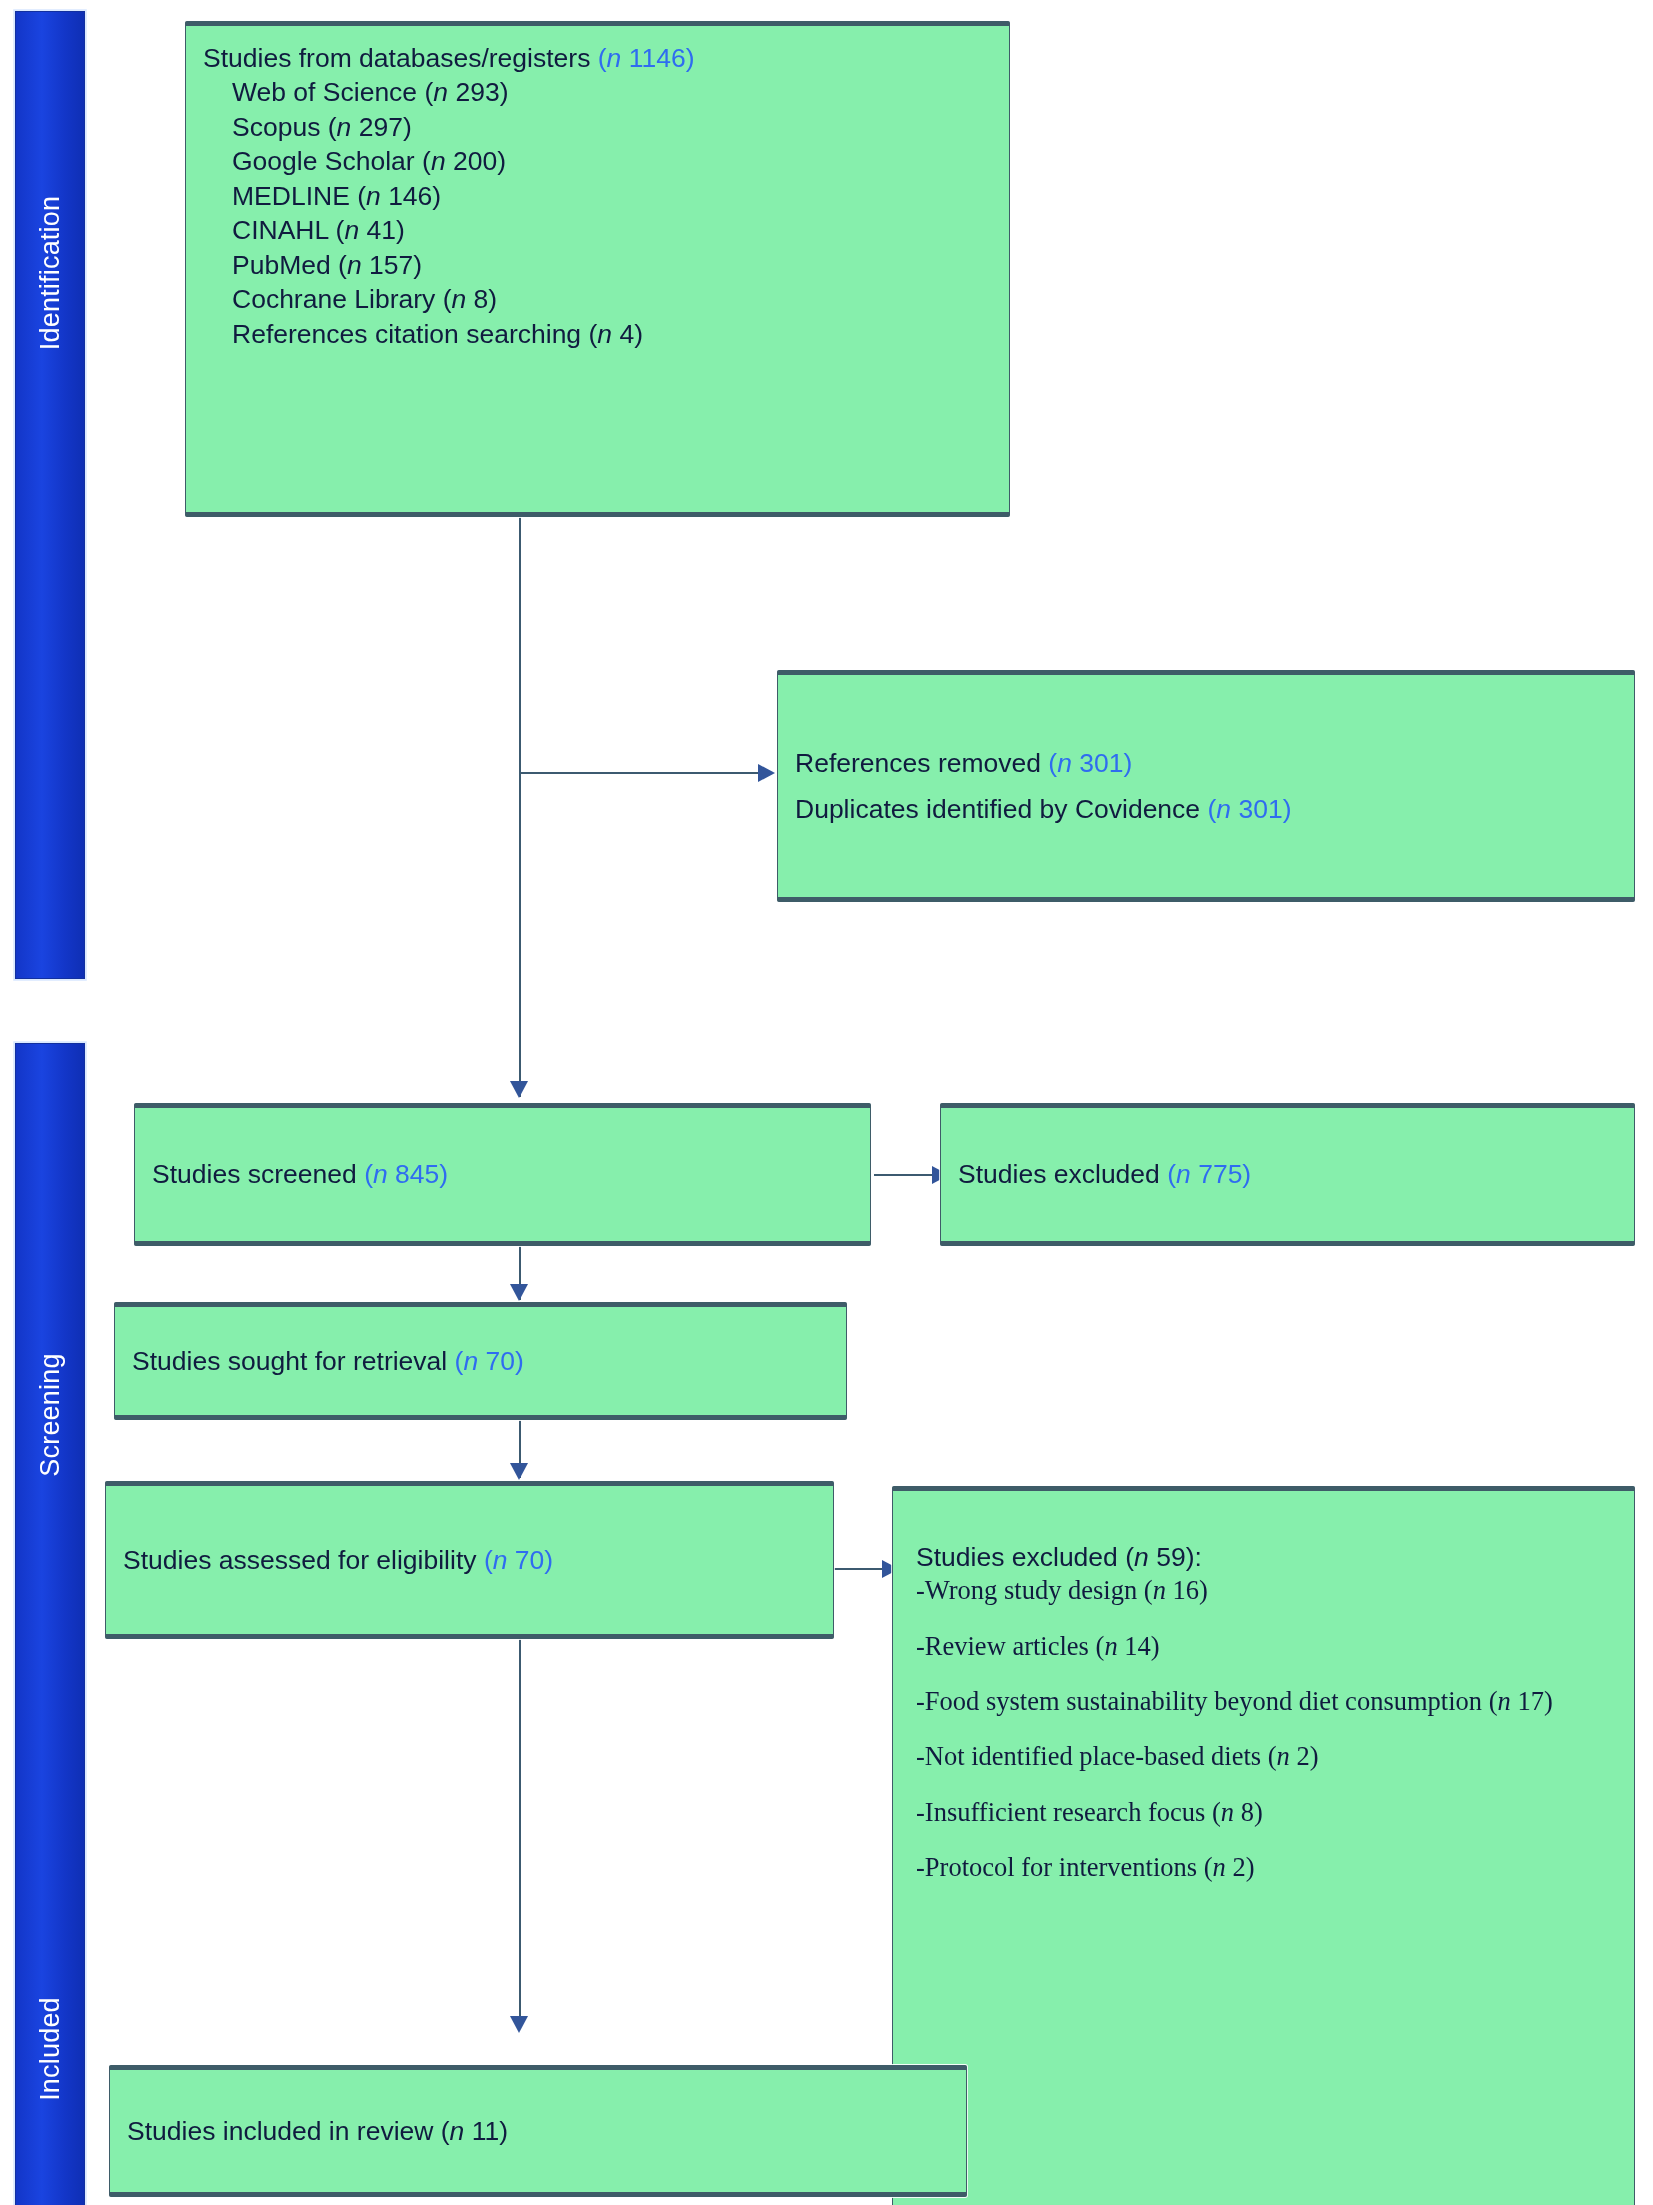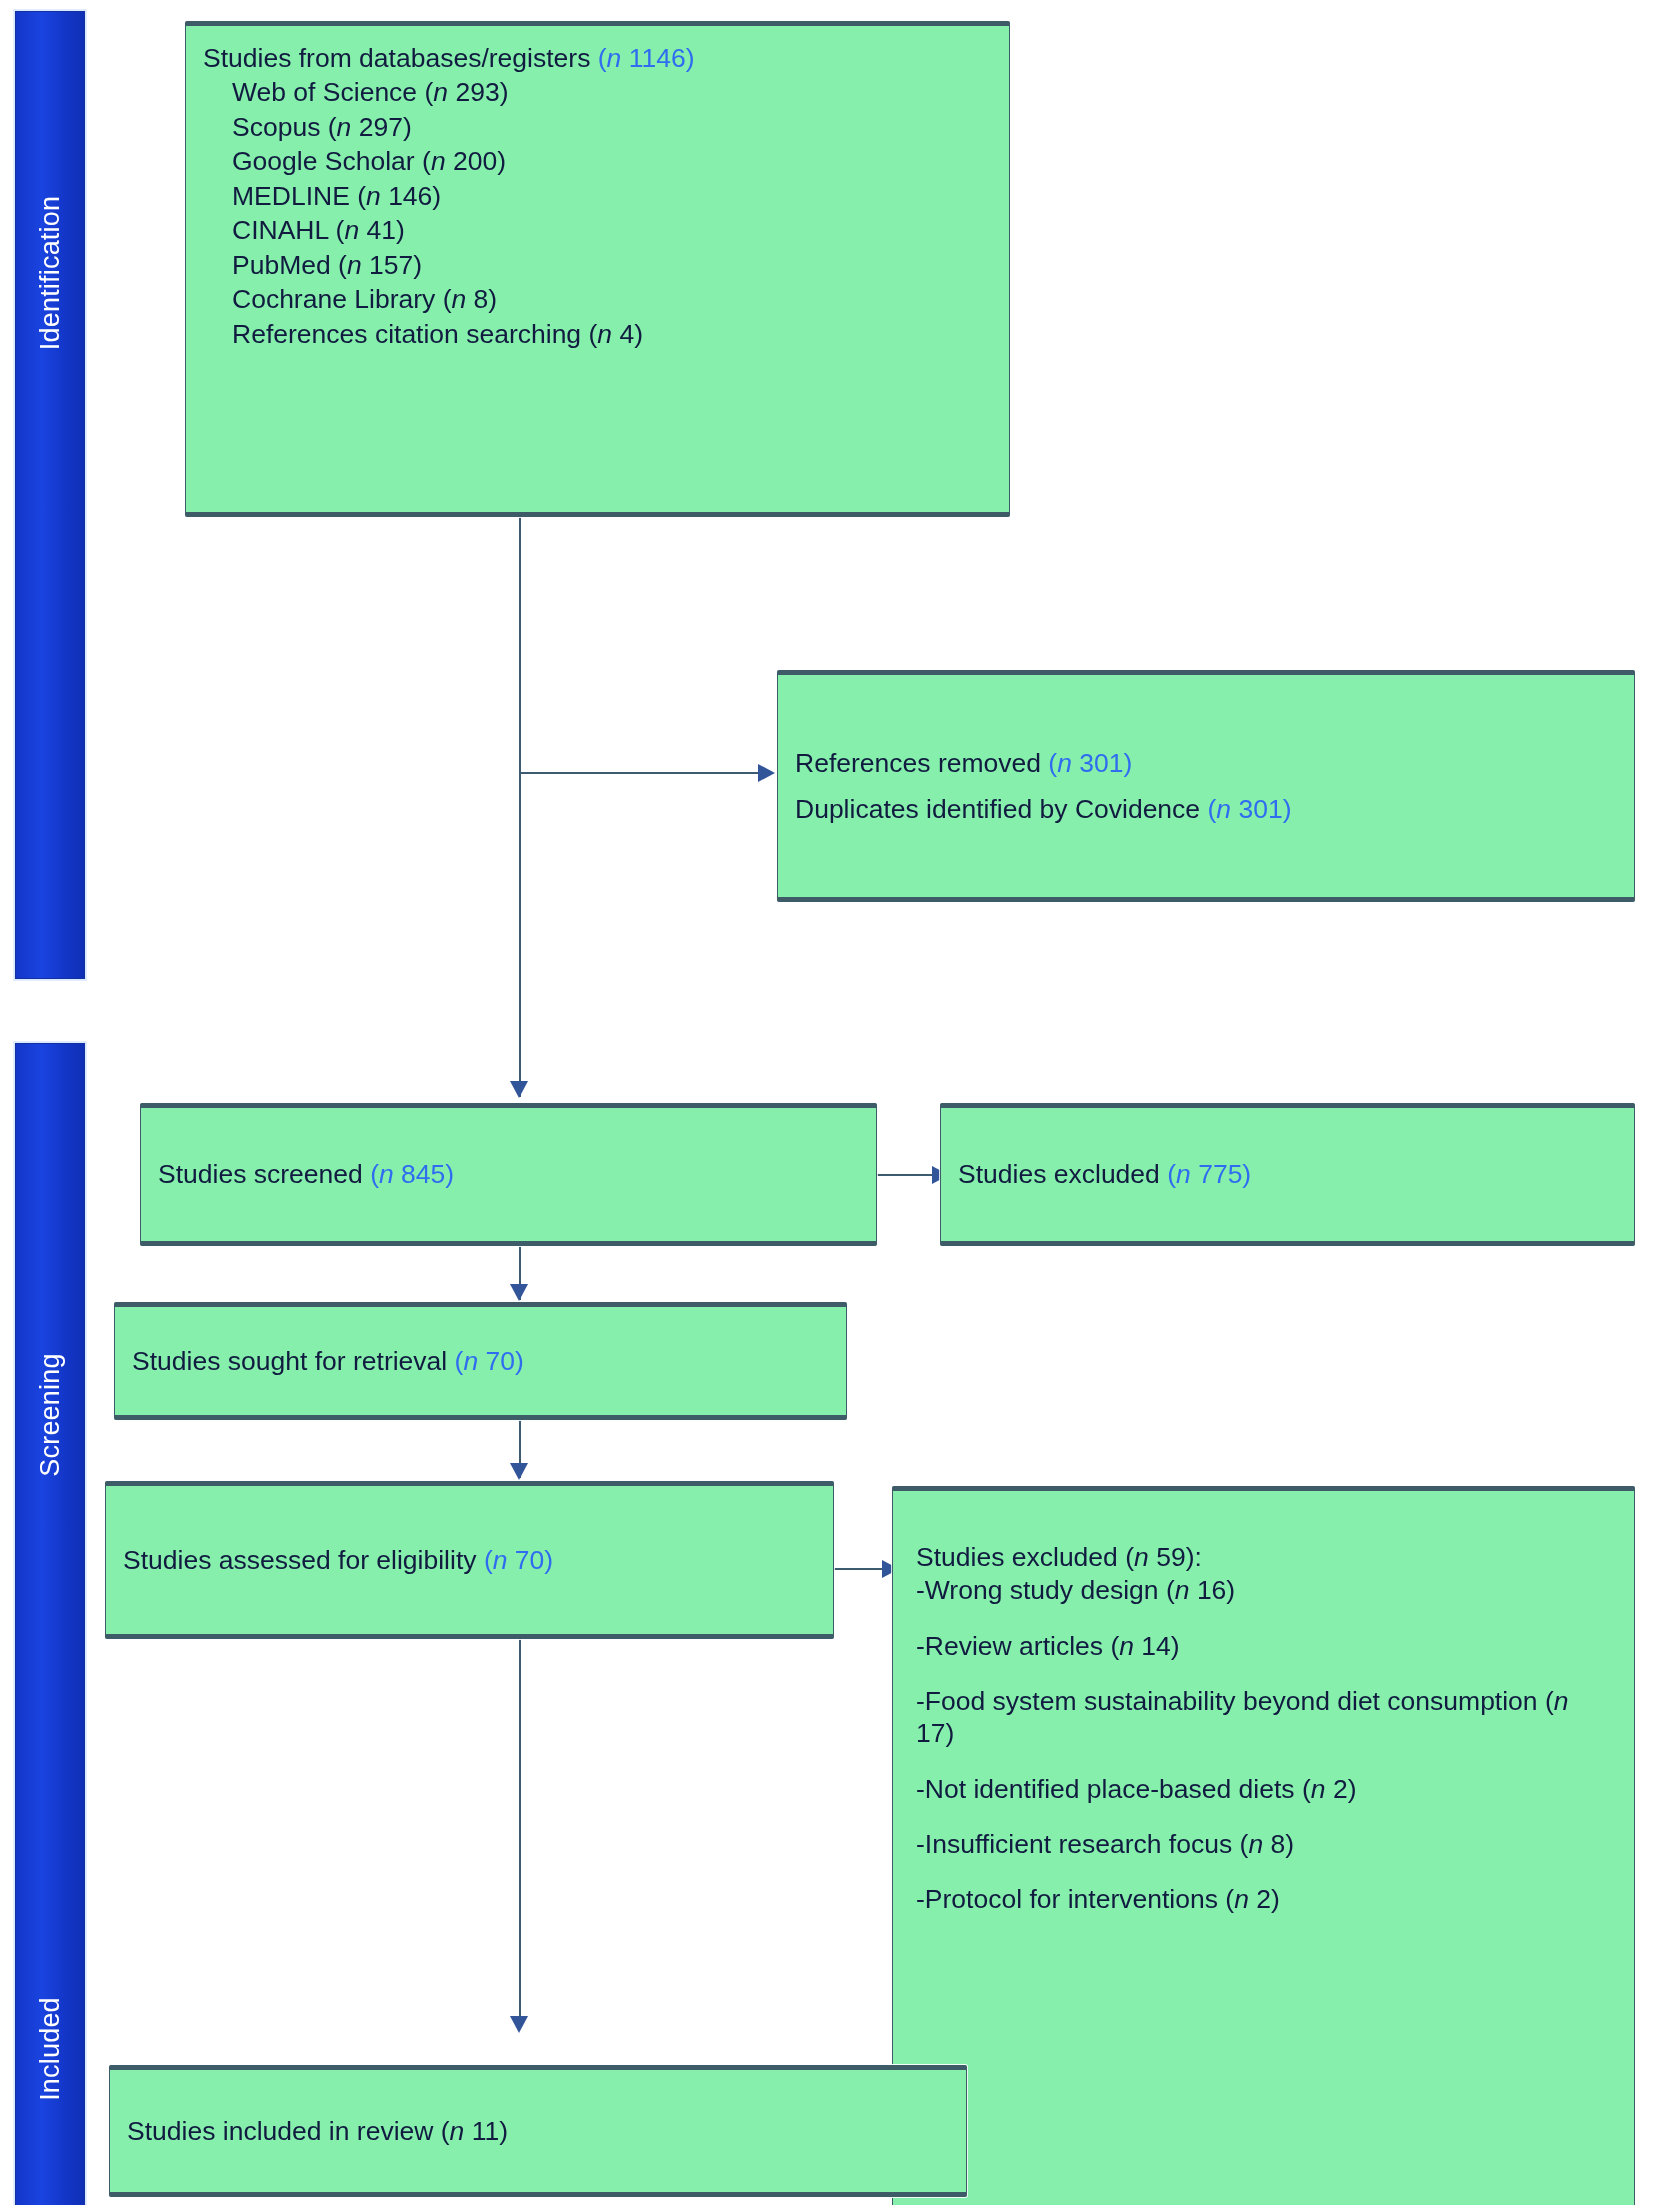--- a/index.html
+++ b/index.html
@@ -63,21 +63,21 @@
     font-family:"Liberation Sans",sans-serif;
     white-space:nowrap;
   }
   .line.wrap{white-space:normal;line-height:1.22;}
   .line.indent{padding-left:29px;}
   .nval{color:#2f6cf0;}
   .nitl{font-style:italic;}
 
   
   .exc-head{}
-  .exc-item{margin-bottom:23px;}
+  .exc-item{margin-bottom:23px;font-family:Liberation Serif, serif;}
 
   
   .vline{position:absolute;background:#3c5a70;width:2.2px;}
   .hline{position:absolute;background:#3c5a70;height:2.2px;}
   .arrow-down{
     position:absolute;
     width:0;height:0;
     border-left:9.7px solid transparent;
     border-right:9.7px solid transparent;
     border-top:17.6px solid #32559a;
@@ -173,21 +173,21 @@
         <span>References removed</span>
         <span class="nval">(<span class="nitl">n</span> 301)</span>
       </div>
       <div class="line" style="margin-top:11.5px;">
         <span>Duplicates identified by Covidence</span>
         <span class="nval">(<span class="nitl">n</span> 301)</span>
       </div>
     </div>
   </div>
 
-  <div class="fbox" style="left:140px;top:1103px;width:737px;height:143px;">
+  <div class="fbox" style="left:134px;top:1103px;width:737px;height:143px;">
     <div class="inner">
       <div class="line">
         <span>Studies screened</span>
         <span class="nval">(<span class="nitl">n</span> 845)</span>
       </div>
     </div>
   </div>
 
   <div class="fbox" style="left:940px;top:1103px;width:695px;height:143px;">
     <div class="inner">

